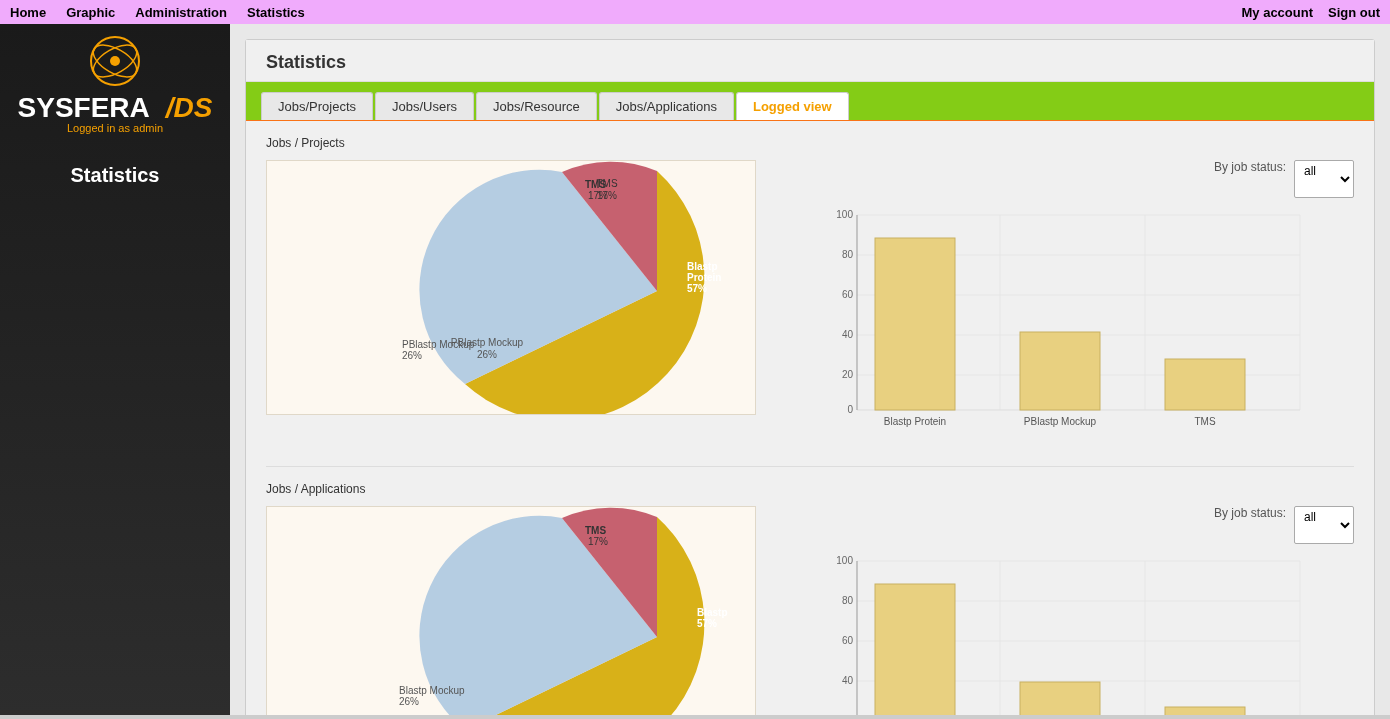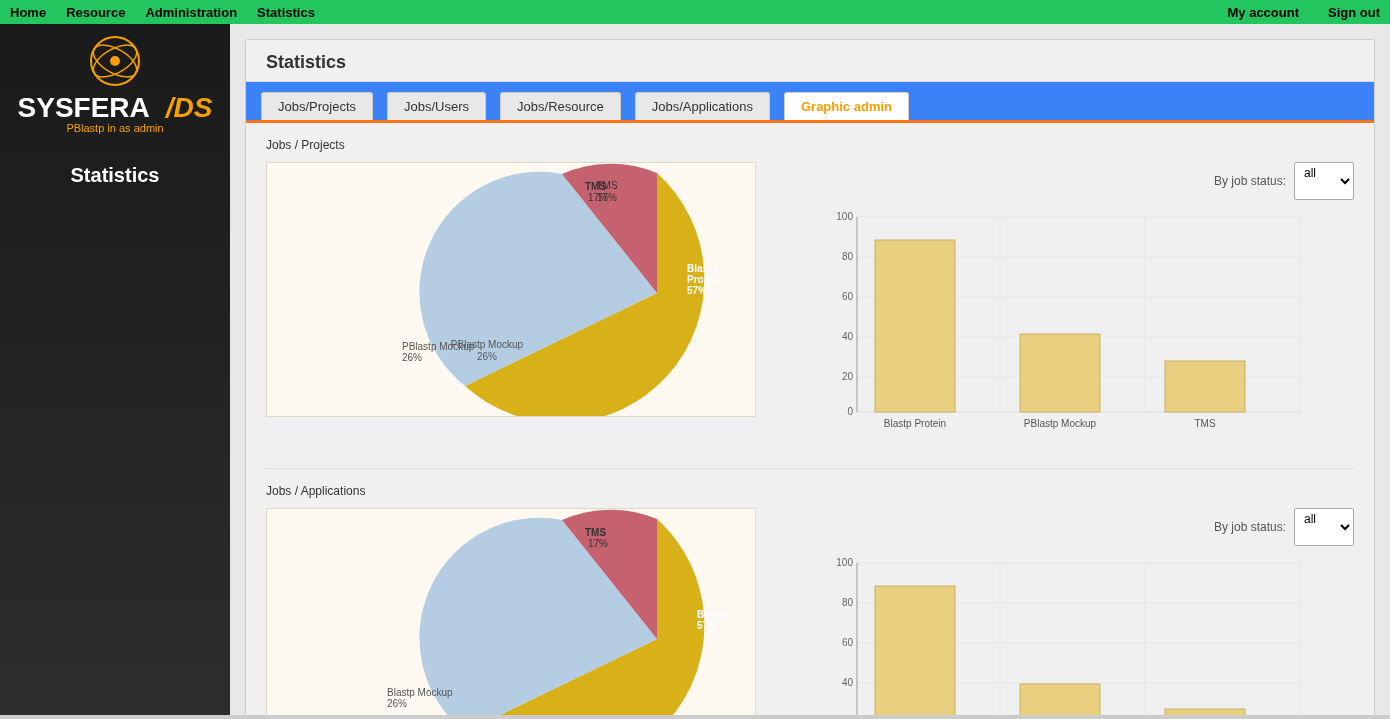--- a/index.html
+++ b/index.html
@@ -1,34 +1,34 @@
 <!DOCTYPE html>
 <html><head>
   <meta charset="utf-8">
   <style>
     * { margin: 0; padding: 0; box-sizing: border-box; }
     body { font-family: Arial, sans-serif; font-size: 13px; background: #ccc; }
 
     
     .top-nav {
-      background: #22c55e;
+      background: #f0abfc;
       height: 16px;
       display: flex;
       align-items: center;
       padding: 12px 10px;
       justify-content: space-between;
     }
     .top-nav-left { display: flex; gap: 20px; }
     .top-nav-left a, .top-nav-right a {
       color: #000;
       text-decoration: none;
       font-size: 13px;
       font-weight: bold;
     }
-    .top-nav-right { display: flex; gap: 29px; }
+    .top-nav-right { display: flex; gap: 15px; }
 
     
     .layout { display: flex; height: calc(100vh - 28px); }
 
     
     .sidebar {
       width: 230px;
       background: linear-gradient(to bottom, #1a1a1a 0%, #2d2d2d 100%);
       flex-shrink: 0;
       display: flex;
@@ -77,24 +77,24 @@
       padding: 12px 20px 8px 20px;
       font-size: 18px;
       font-weight: bold;
       color: #333;
       border-bottom: 1px solid #ddd;
     }
 
     
     .tabs {
       display: flex;
-      background: #3b82f6;
+      background: #84cc16;
       padding: 10px 15px 0 15px;
-      border-bottom: 3px solid #f97316;
-      gap: 14px;
+      border-bottom: 1px solid #f97316;
+      gap: 2px;
     }
     .tab {
       padding: 6px 16px;
       border: 1px solid #ccc;
       border-bottom: none;
       background: #e8e8e8;
       cursor: pointer;
       border-radius: 3px 3px 0 0;
       font-size: 13px;
       color: #333;
@@ -134,21 +134,20 @@
     }
 
     
     .bar-container {
       flex: 1;
       position: relative;
     }
     .bar-status-row {
       display: flex;
       justify-content: flex-end;
-      align-items: center;
       gap: 8px;
       margin-bottom: 5px;
       font-size: 12px;
       color: #555;
     }
     .bar-status-row select {
       padding: 2px 20px 18px 5px;
       border: 1px solid #aaa;
       border-radius: 2px;
       font-size: 12px;
@@ -175,21 +174,21 @@
       justify-content: center;
       margin-bottom: 5px;
     }
   </style>
 </head>
 <body>
 
 <div class="top-nav">
   <div class="top-nav-left">
     <a>Home</a>
-    <a>Resource</a>
+    <a>Graphic</a>
     <a>Administration</a>
     <a>Statistics</a>
   </div>
   <div class="top-nav-right">
     <a>My account</a>
     <a>Sign out</a>
   </div>
 </div>
 
 <div class="layout">
@@ -200,35 +199,35 @@
         <circle cx="27" cy="27" r="24" fill="none" stroke="#f5a000" stroke-width="2"></circle>
         <ellipse cx="27" cy="27" rx="24" ry="12" fill="none" stroke="#f5a000" stroke-width="1.5" transform="rotate(-30 27 27)"></ellipse>
         <ellipse cx="27" cy="27" rx="24" ry="12" fill="none" stroke="#f5a000" stroke-width="1.5" transform="rotate(30 27 27)"></ellipse>
         <circle cx="27" cy="27" r="5" fill="#f5a000"></circle>
       </svg>
     </div>
     <div class="logo-text">
       <span class="sys">SYSFERA</span><span class="ds">/DS</span>
     </div>
     <div class="logged-in-text">
-      <span>PBlastp in as</span> <span>admin</span>
+      <span>Logged in as</span> <span>admin</span>
     </div>
     <div class="sidebar-title">Statistics</div>
   </div>
 
   <div class="main-content">
     <div class="content-box">
       <div class="page-title">Statistics</div>
 
       <div class="tabs">
         <div class="tab">Jobs/Projects</div>
         <div class="tab">Jobs/Users</div>
         <div class="tab">Jobs/Resource</div>
         <div class="tab">Jobs/Applications</div>
-        <div class="tab active">Graphic admin</div>
+        <div class="tab active">Logged view</div>
       </div>
 
       <div class="chart-section">
         <div class="section-title">Jobs / Projects</div>
         <div class="charts-row">
 
           <div class="pie-container">
             <svg class="pie-svg" viewBox="0 0 490 255" xmlns="http://www.w3.org/2000/svg">
 
               <rect width="490" height="255" fill="#fdf8f0"></rect>
@@ -310,21 +309,21 @@
 
               <path d="M 390 130 L 390 10 A 120 120 0 1 1 198 223 Z" fill="#d4a800" opacity="0.9"></path>
 
               <path d="M 390 130 L 198 223 A 120 120 0 0 1 295 11 Z" fill="#adc8e0" opacity="0.9"></path>
 
               <path d="M 390 130 L 295 11 A 120 120 0 0 1 390 10 Z" fill="#c05060" opacity="0.9"></path>
             </svg>
             <div style="position:absolute;top:18px;left:318px;font-size:10px;color:#333;font-weight:bold;">TMS</div>
             <div style="position:absolute;top:29px;left:321px;font-size:10px;color:#333;">17%</div>
             <div style="position:absolute;top:100px;left:430px;font-size:10px;color:white;font-weight:bold;">Blastp<br>57%</div>
-            <div style="position:absolute;top:178px;left:120px;font-size:10px;color:#555;">Blastp Mockup<br>26%</div>
+            <div style="position:absolute;top:178px;left:132px;font-size:10px;color:#555;">Blastp Mockup<br>26%</div>
           </div>
 
           <div class="bar-container">
             <div class="bar-status-row">
               <span>By job status:</span>
               <select>
                 <option>all</option>
               </select>
             </div>
             <svg width="100%" height="245" viewBox="0 0 480 245" xmlns="http://www.w3.org/2000/svg">

